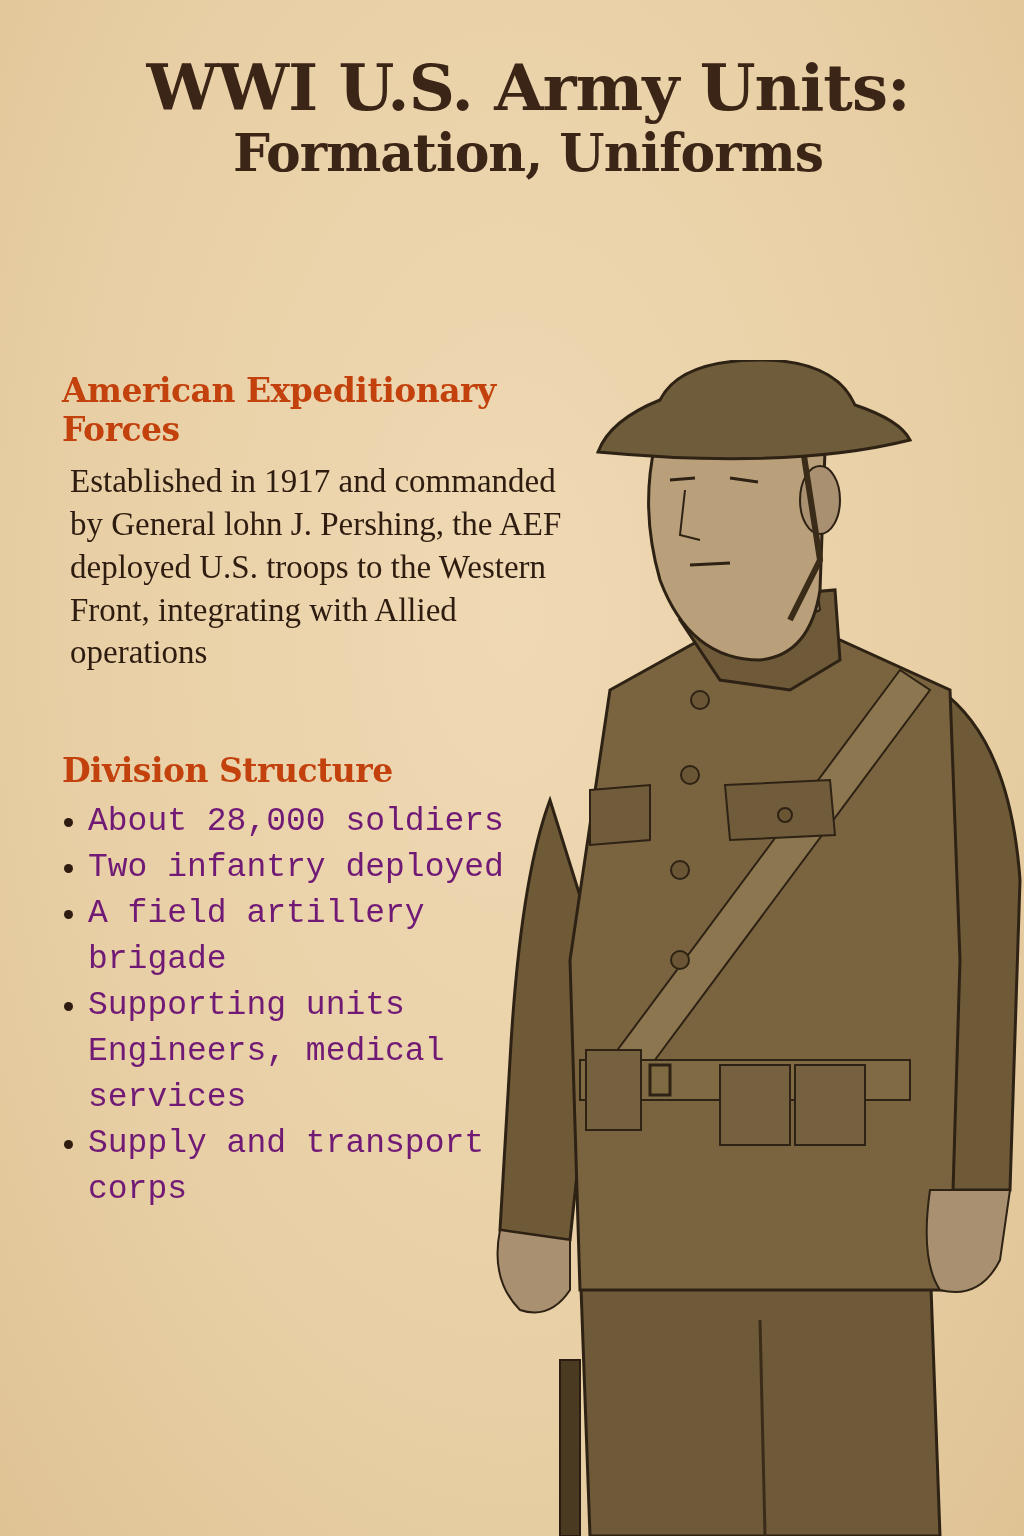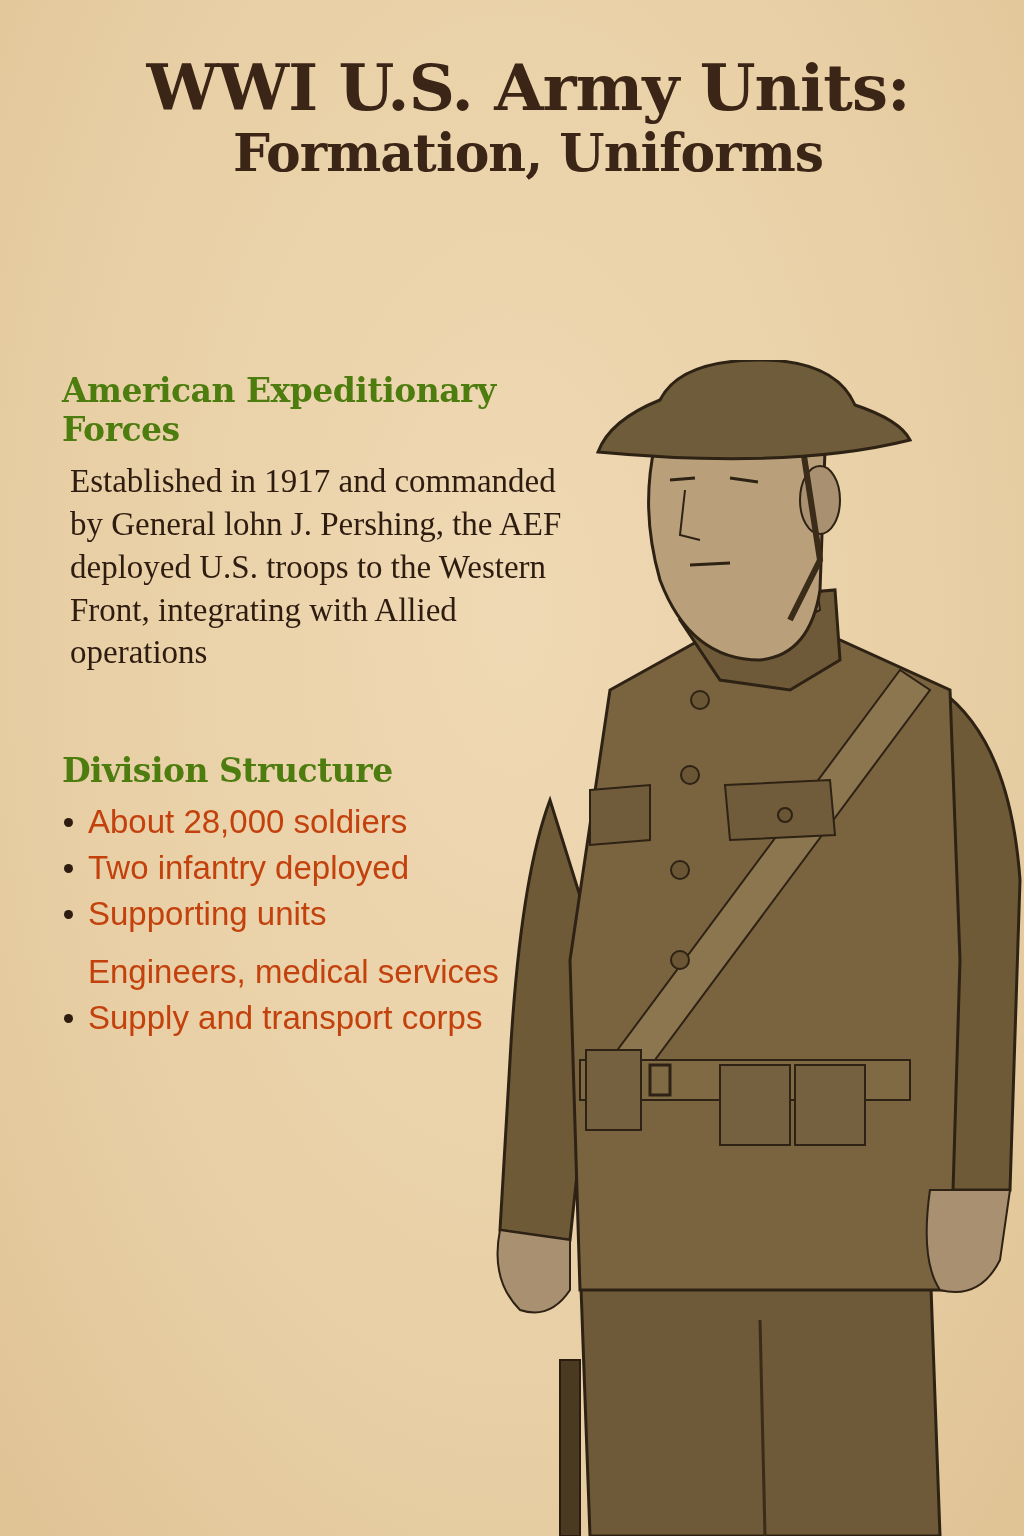--- a/index.html
+++ b/index.html
@@ -18,36 +18,36 @@
     color: #3b2516;
     line-height: 1.13;
   }
   .title .l1 { display: block; font-size: 64px; letter-spacing: -1px; padding-left: 32px; }
   .title .l2 { display: block; font-size: 52px; letter-spacing: -1px; margin-left: 32px; }
   .title .l3 { display: block; font-size: 52px; letter-spacing: -1px; }
 
   .section { position: absolute; left: 62px; width: 520px; }
   .section h2 {
     margin: 0; font-family: "DejaVu Serif", serif; font-weight: bold;
-    font-size: 33px; line-height: 1.18; color: #4d7c0f; letter-spacing: -0.5px;
+    font-size: 33px; line-height: 1.18; color: #c2410c; letter-spacing: -0.5px;
   }
   .section p {
     margin: 10px 0 0 8px; font-family: "Liberation Serif", serif;
     font-size: 33px; line-height: 1.3; color: #2e1c10;
   }
   .section ul { list-style: none; margin: 8px 0 0 0; padding: 0; }
   .section li {
-    font-family: Liberation Sans, sans-serif; font-size: 33px; line-height: 46px;
-    color: #c2410c; position: relative; padding-left: 26px;
+    font-family: Liberation Mono, monospace; font-size: 33px; line-height: 46px;
+    color: #701a75; position: relative; padding-left: 26px;
   }
   .section li .bullet {
     position: absolute; left: 2px; top: 19px; width: 9px; height: 9px;
     border-radius: 50%; background: #2e1c10;
   }
-  .section li .sub { display: block; margin-top: 12px; }
+  .section li .sub { display: block; }
 
   #s-aef { top: 372px; }
   #s-div { top: 752px; }
   #s-uni { top: 1146px; }
 
   .soldier { position: absolute; left: 490px; top: 360px; width: 534px; height: 1176px; }
 </style>
 </head>
 <body>
 
@@ -61,20 +61,21 @@
   <section class="section" id="s-aef">
     <h2>American Expeditionary Forces</h2>
     <p>Established in 1917 and commanded by General lohn J. Pershing, the AEF deployed U.S. troops to the Western Front, integrating with Allied operations</p>
   </section>
 
   <section class="section" id="s-div">
     <h2>Division Structure</h2>
     <ul>
       <li><span class="bullet"></span><span>About 28,000 soldiers</span></li>
       <li><span class="bullet"></span><span>Two infantry deployed</span></li>
+      <li><span class="bullet"></span><span>A field artillery brigade</span></li>
       <li><span class="bullet"></span><span>Supporting units</span><span class="sub">Engineers, medical services</span></li>
       <li><span class="bullet"></span><span>Supply and transport corps</span></li>
     </ul>
   </section>
 
 
   <svg class="soldier" viewBox="0 0 534 1176" xmlns="http://www.w3.org/2000/svg">
 
     <rect x="70" y="1000" width="20" height="176" fill="#4a3a22" stroke="#2a1c10" stroke-width="2"></rect>
 

